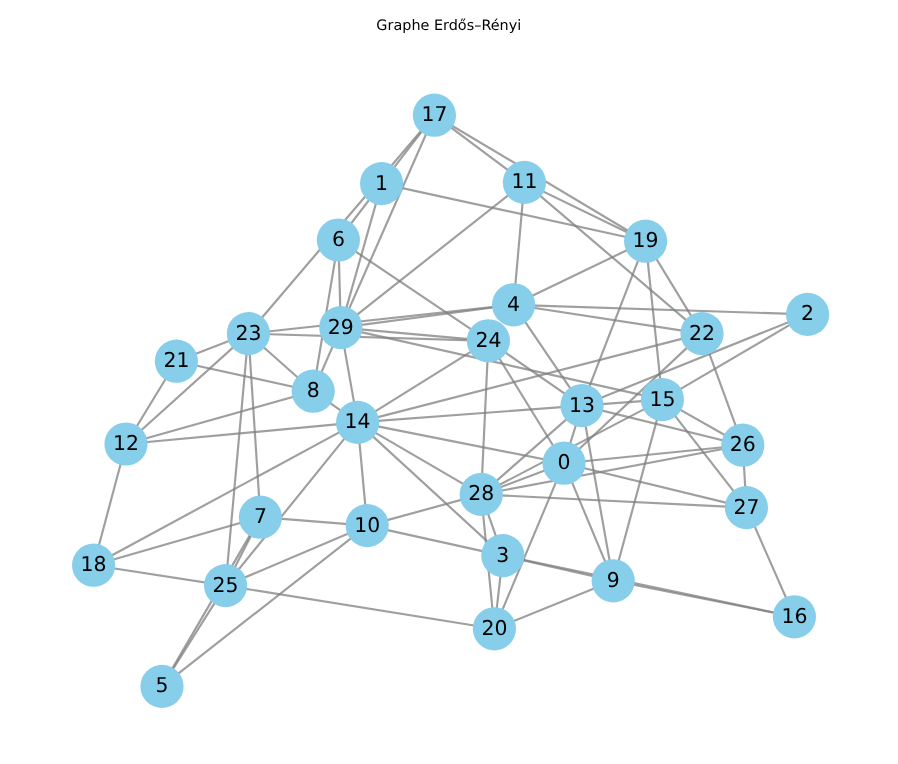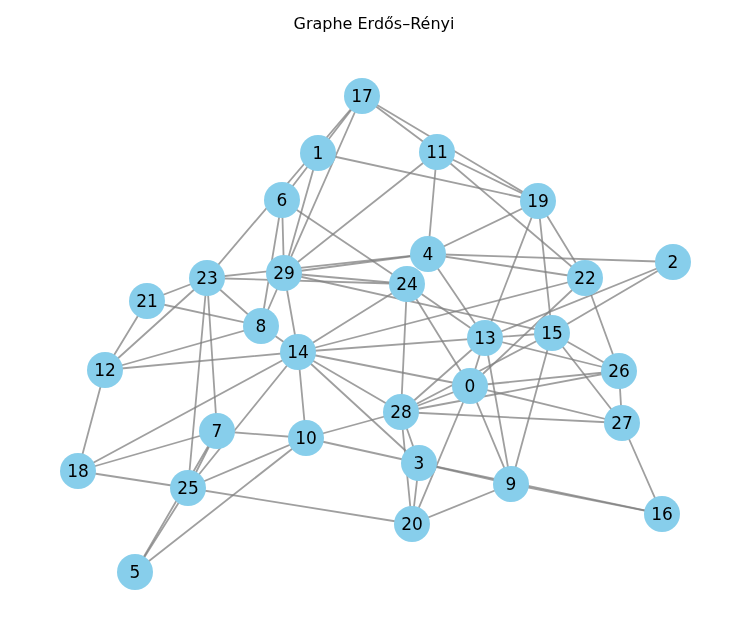--- a/index.html
+++ b/index.html
@@ -14,21 +14,21 @@
     background: #ffffff;
     font-family: "DejaVu Sans", sans-serif;
     overflow: hidden;
   }
   .figure-title {
     position: absolute;
     top: 14px;
     left: 0;
     width: 100%;
     text-align: center;
-    font-size: 16px;
+    font-size: 12px;
     color: #000000;
     font-family: "DejaVu Sans", sans-serif;
   }
   svg#graph-svg {
     position: absolute;
     top: 0;
     left: 0;
   }
   .edge-line {
     stroke-linecap: round;

